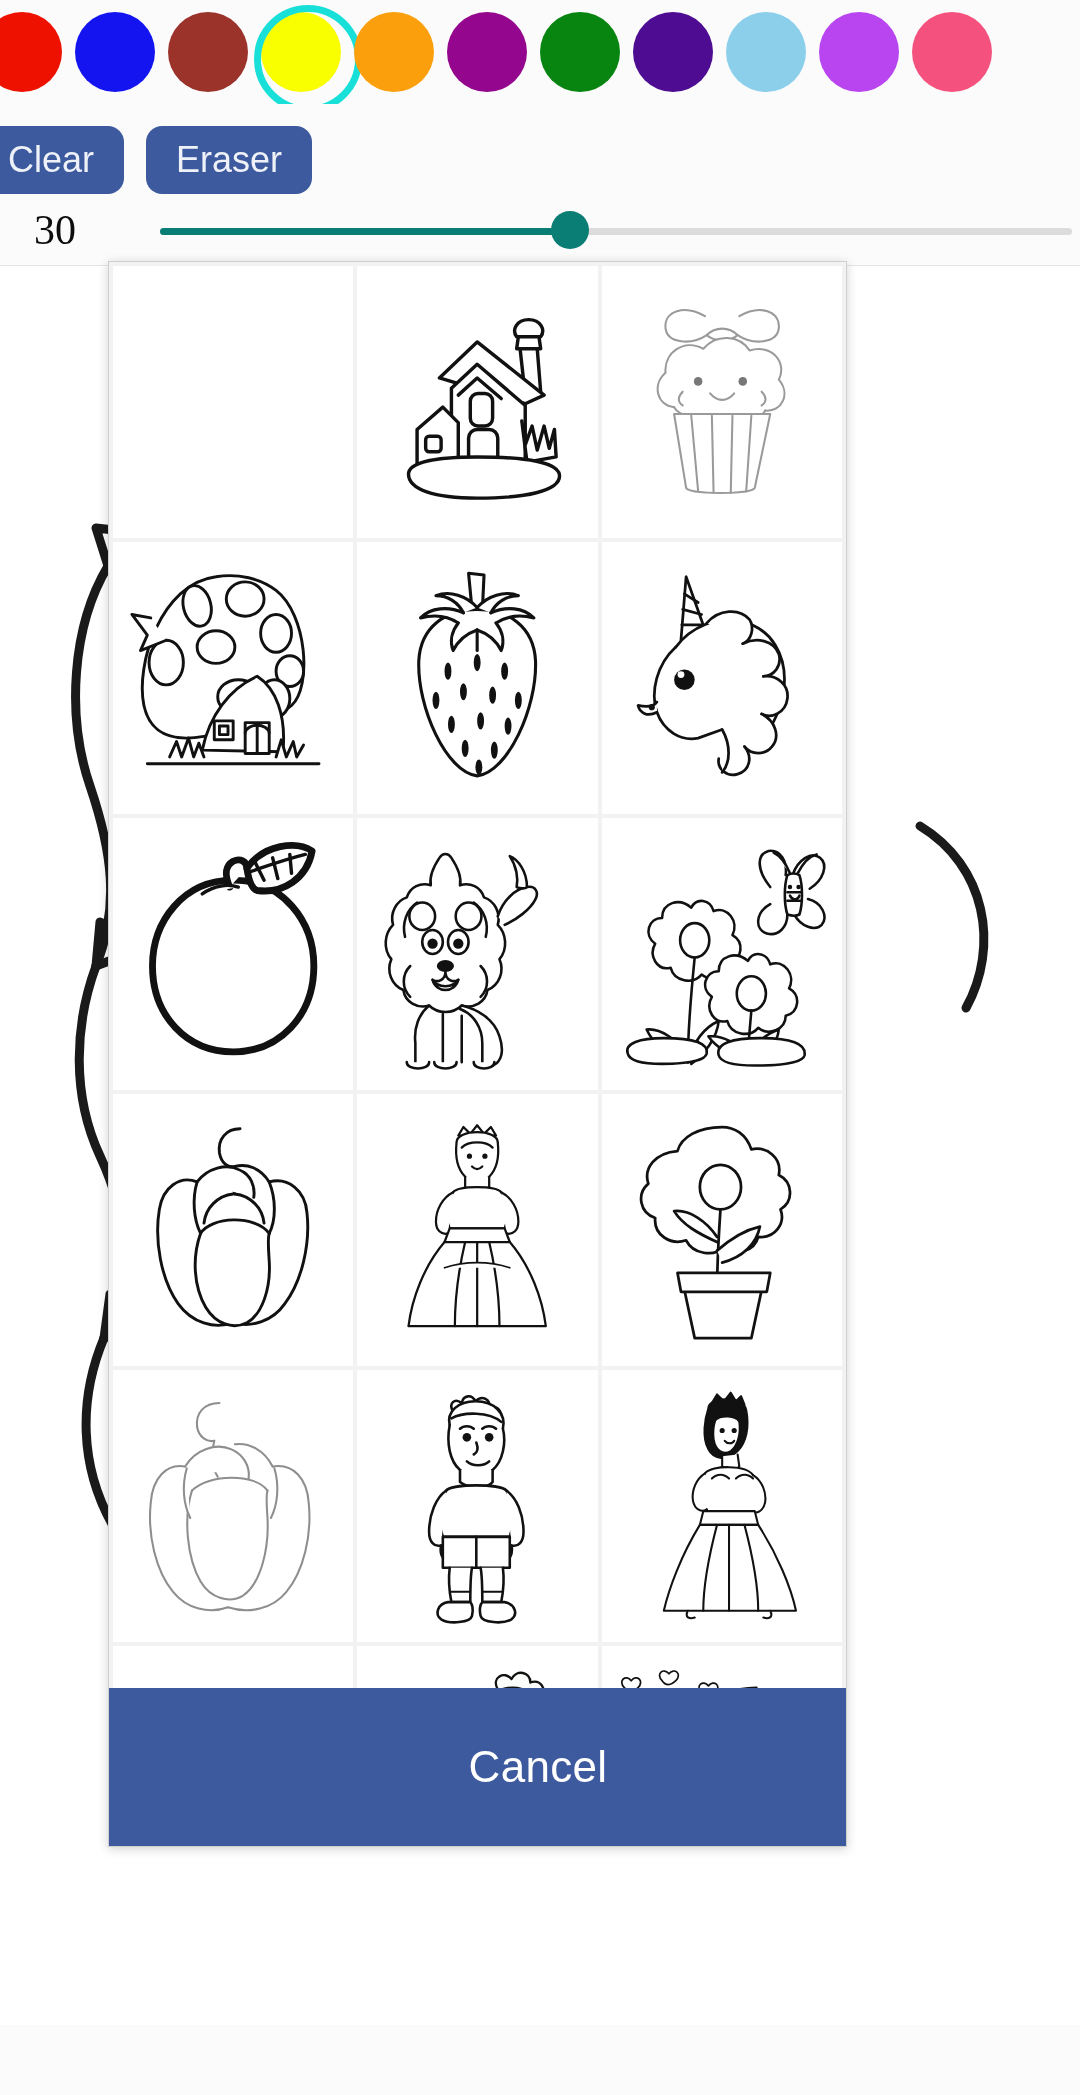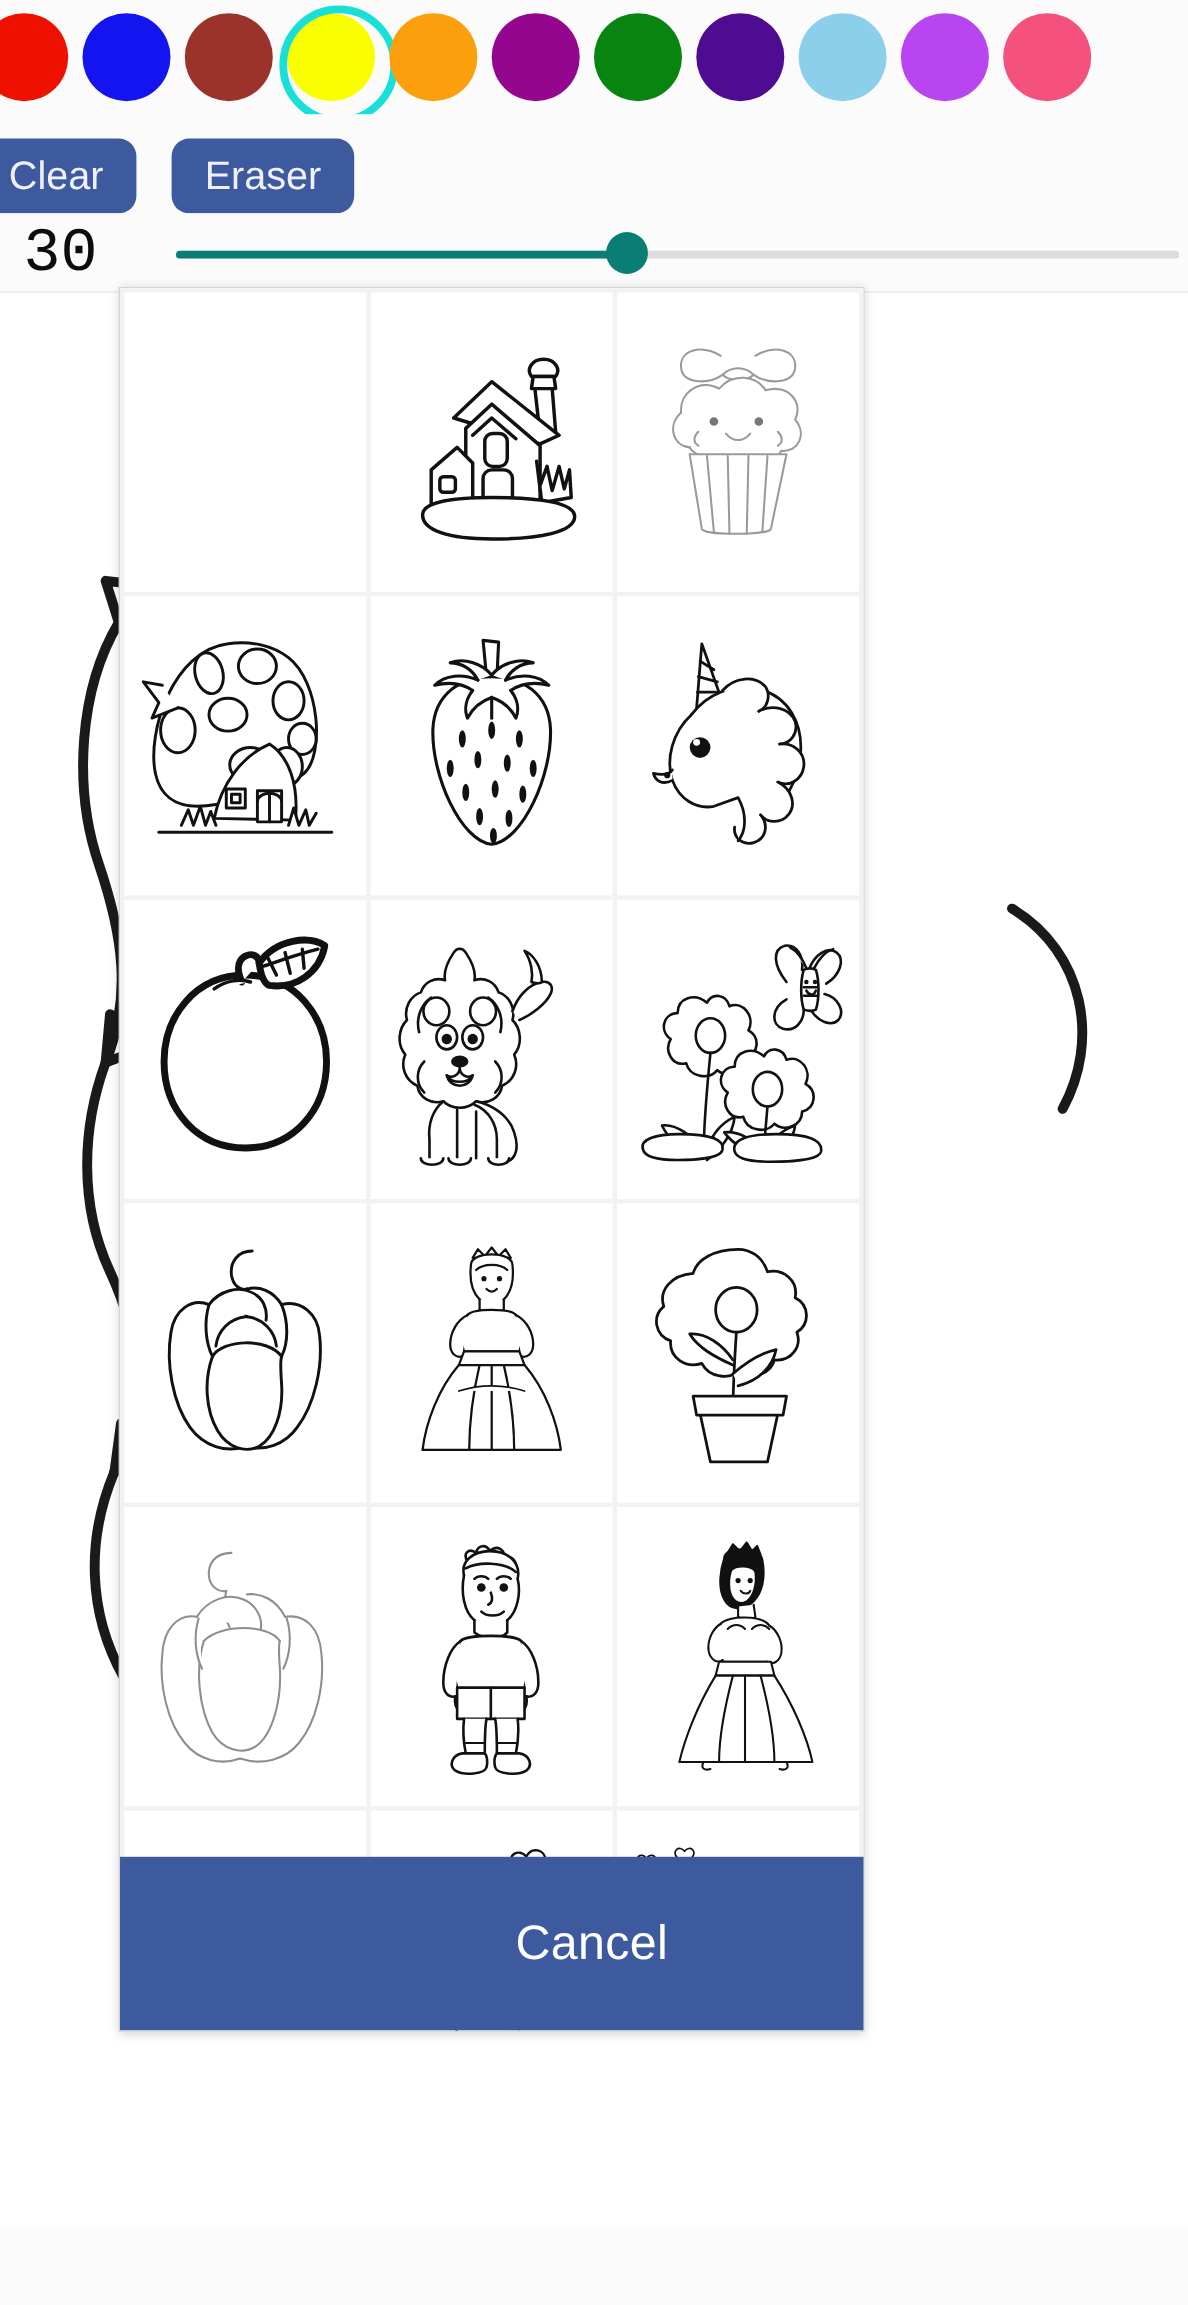--- a/index.html
+++ b/index.html
@@ -36,38 +36,38 @@
     display: flex; align-items: flex-end; background: #fbfbfb; overflow: hidden;
   }
   .tool-btn {
     flex: 0 0 auto;
     background: #3d5a9e;
     color: #eef1f8;
     border: none;
     border-radius: 16px;
     height: 68px;
     padding: 0 30px;
-    margin-left: 32px;
+    margin-left: 22px;
     font-size: 36px;
     font-family: "Liberation Sans", sans-serif;
     line-height: 68px;
     white-space: nowrap;
   }
   .tool-btn:first-child { margin-left: -22px; }
 
   
   .slider-row {
     position: absolute; left: 0; top: 194px; width: 1080px; height: 72px;
     background: #fbfbfb;
     display: flex; align-items: center;
     border-bottom: 1px solid #e4e4e4;
   }
   .slider-value {
-    width: 110px; text-align: center; font-size: 56px; color: #0d0d0d;
-    font-family: Liberation Mono, monospace;
+    width: 110px; text-align: center; font-size: 42px; color: #0d0d0d;
+    font-family: Liberation Serif, serif;
   }
   .slider-track-wrap {
     position: relative; flex: 1; height: 72px; margin-right: 8px;
   }
   .slider-track {
     position: absolute; left: 50px; right: 0; top: 34px; height: 7px;
     background: #dcdcdc; border-radius: 4px;
   }
   .slider-fill {
     position: absolute; left: 50px; top: 34px; height: 7px;
@@ -80,21 +80,21 @@
   }
 
   
   .canvas-area {
     position: absolute; left: 0; top: 266px; width: 1080px; height: 1829px;
     background: #ffffff; overflow: hidden;
   }
   .canvas-art { position: absolute; left: 0; top: 0; width: 1080px; height: 1829px; }
   .dialog {
     position: absolute;
-    left: 108px; top: 261px; width: 678px; height: 1586px;
+    left: 108px; top: 261px; width: 739px; height: 1586px;
     background: #ffffff;
     border: 1px solid #cfcfcf;
     box-shadow: 0 2px 10px rgba(0,0,0,0.18);
     overflow: hidden;
   }
   .grid-scroll {
     position: absolute; left: 0; top: 0; right: 0; bottom: 0;
     overflow: hidden;
     background: #f2f2f2;
   }

